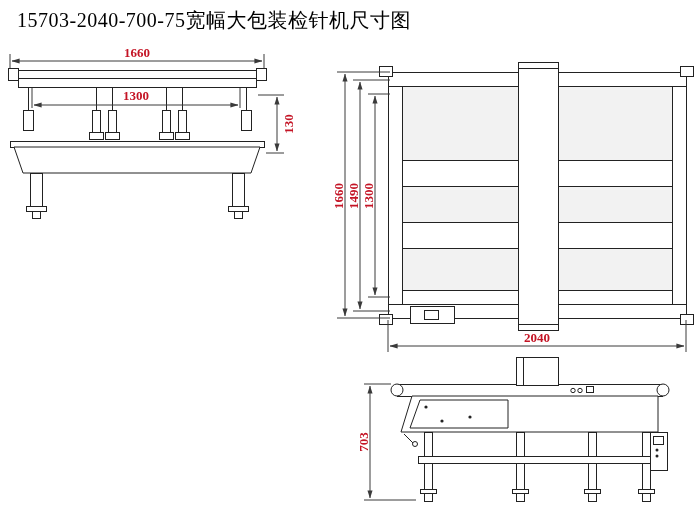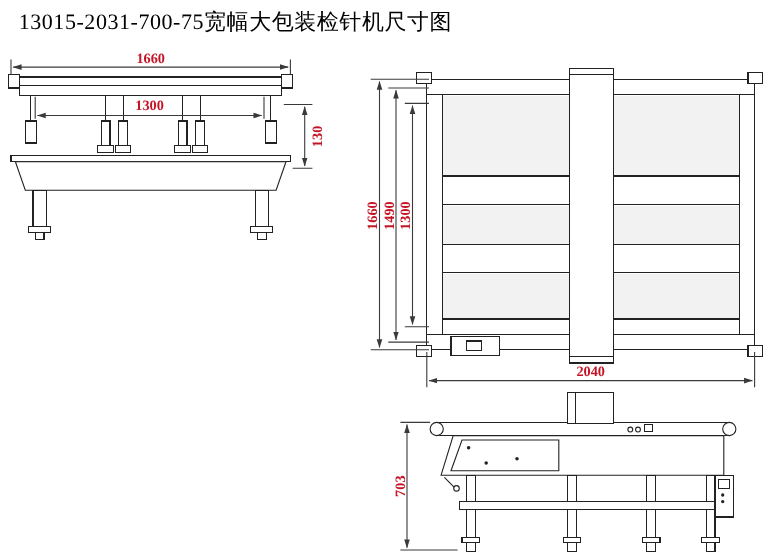--- a/index.html
+++ b/index.html
@@ -16,21 +16,21 @@
   .cr{fill:#fff;stroke:#222;stroke-width:1;}
   .dm{stroke:#3a3a3a;fill:none;stroke-width:1;}
   .dt{font:bold 13px "Liberation Serif",serif;fill:#c41425;}
   .dot{fill:#222;stroke:none;}
 </style>
 </head>
 <body>
 
 <div class="stage">
 
-  <div class="title">13015-2031-700-75宽幅大包装检针机尺寸图</div>
+  <div class="title">15703-2040-700-75宽幅大包装检针机尺寸图</div>
 
   <svg width="700" height="509" viewBox="0 0 700 509">
     <defs>
       <marker id="ar" viewBox="0 0 10 10" refX="9.5" refY="5" markerWidth="8" markerHeight="8" orient="auto-start-reverse">
         <path d="M0,1.8L10,5L0,8.2Z" fill="#3a3a3a"></path>
       </marker>
     </defs>
 
     <g>
 

